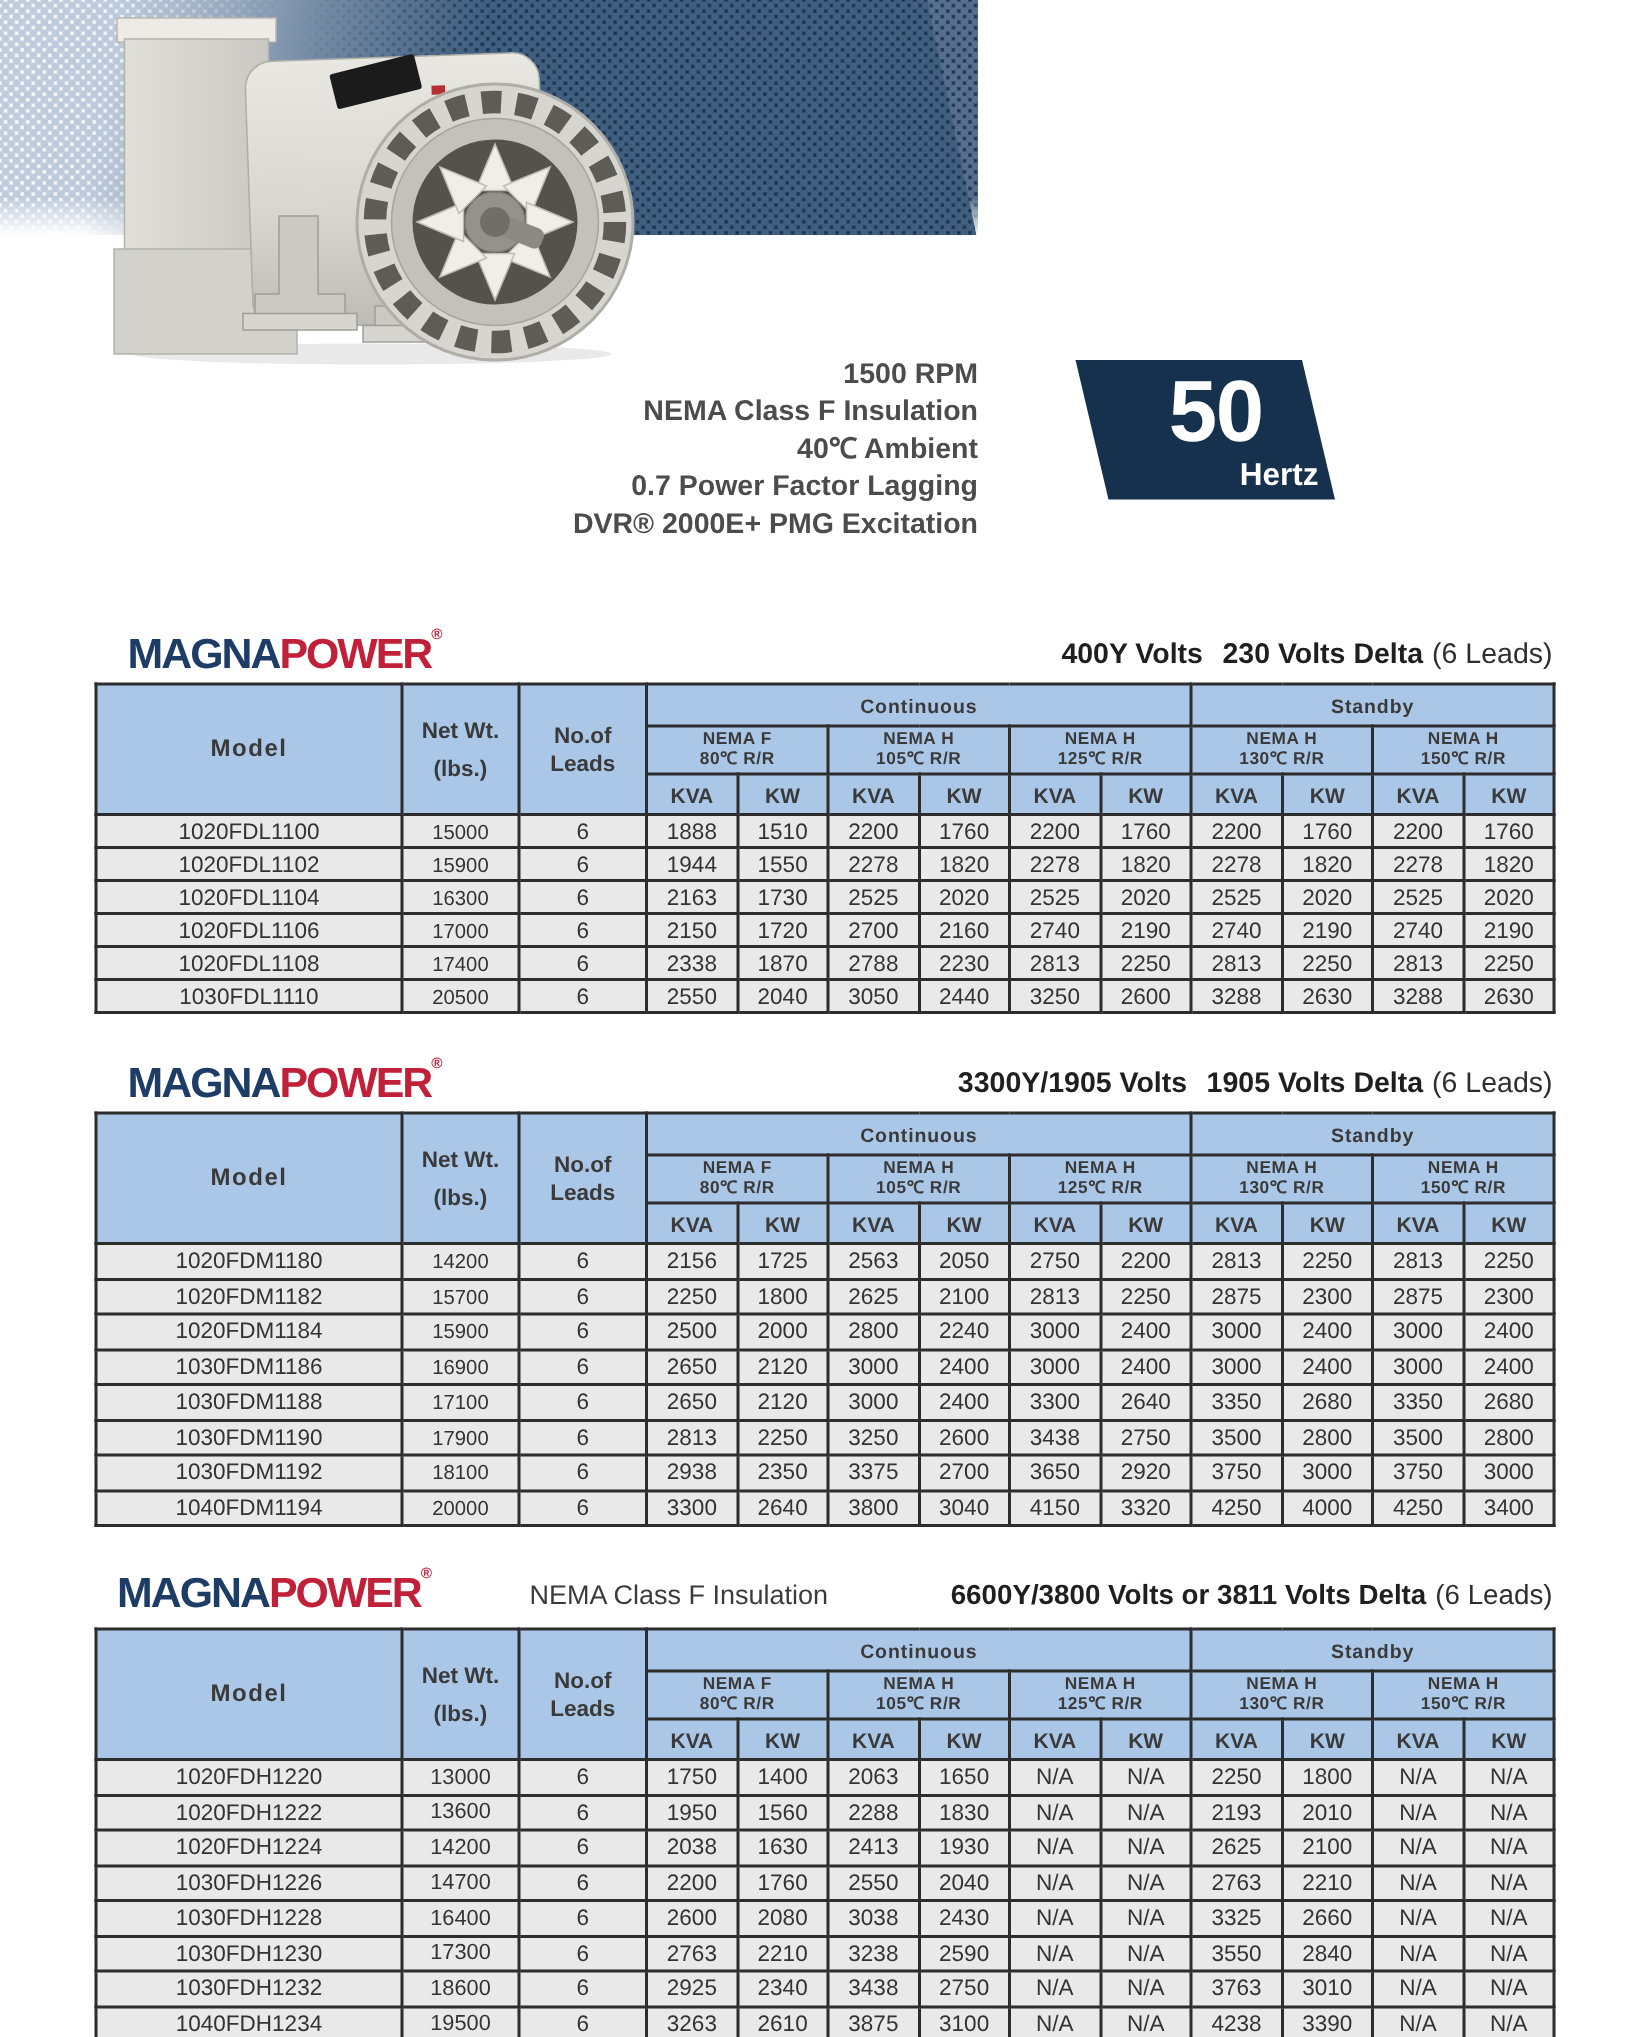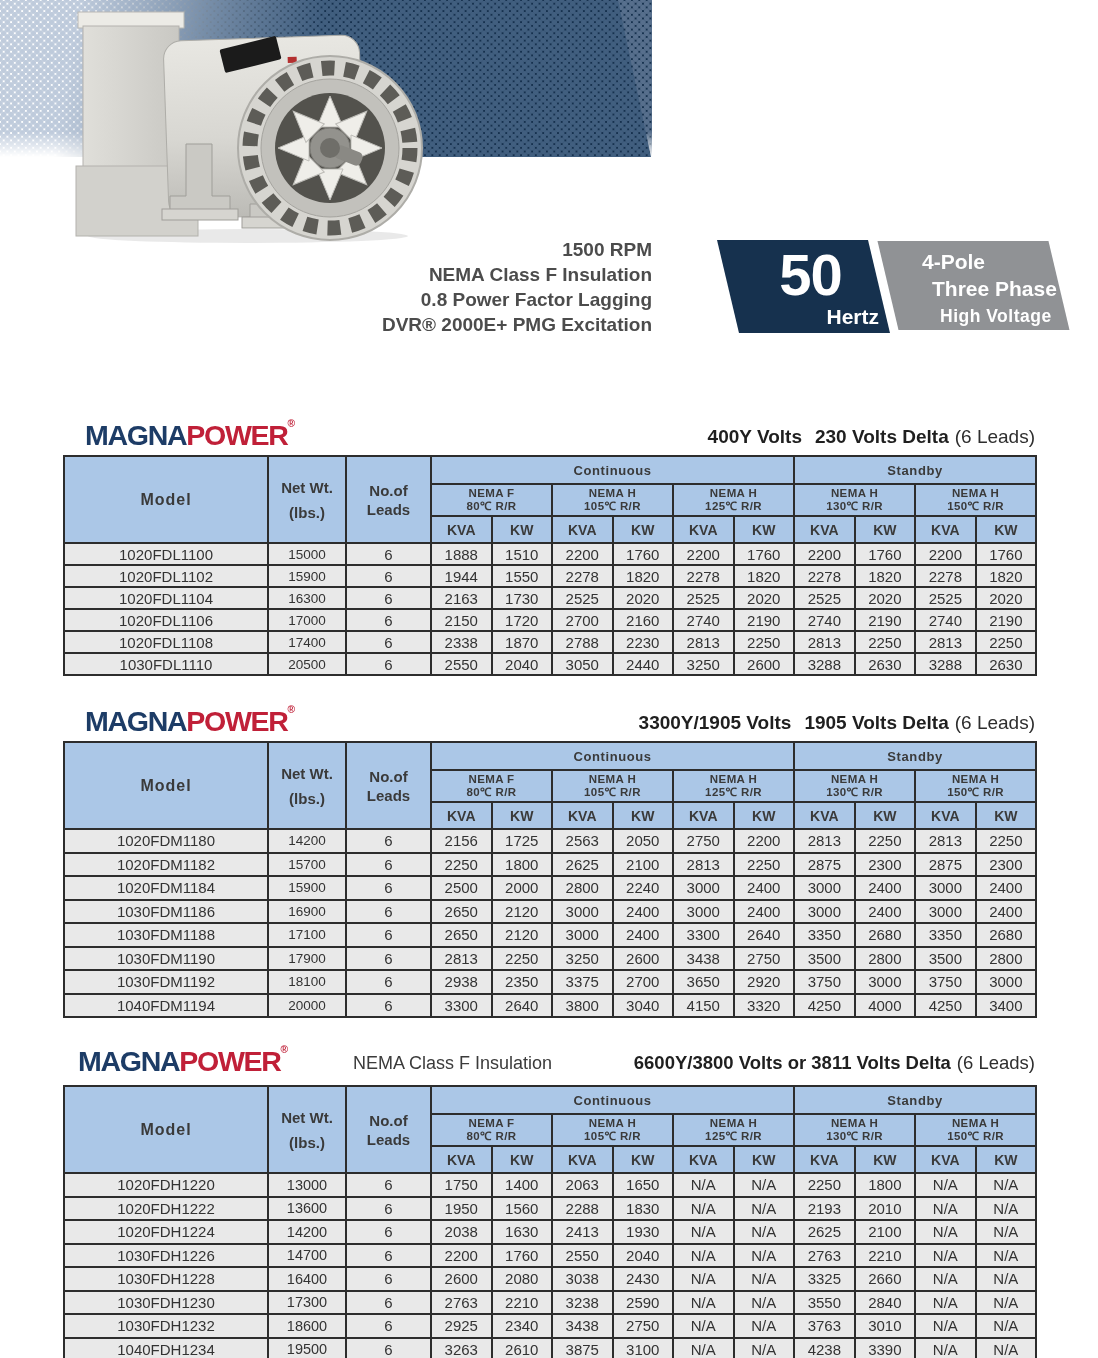--- a/index.html
+++ b/index.html
@@ -146,38 +146,32 @@
         <circle r="20" fill="#93928d" stroke="#7e7d78" stroke-width="1"></circle>
         <rect x="6" y="-7" width="28" height="14" rx="5" fill="#8a8984" transform="rotate(22)"></rect>
         <circle r="10" fill="#6f6e69"></circle>
       </g>
     </svg>
   </div>
 
   <div class="spec-block">
     <div>1500 RPM</div>
     <div>NEMA Class F Insulation</div>
-    <div>0.8 Power Factor Lagging</div>
+    <div>40℃ Ambient</div>
+    <div>0.7 Power Factor Lagging</div>
     <div>DVR® 2000E+ PMG Excitation</div>
   </div>
 
   <div class="badge badge-navy">
     <div class="badge-inner">
       <div class="hz-value">50</div>
       <div class="hz-unit">Hertz</div>
     </div>
   </div>
 
-  <div class="badge badge-gray">
-    <div class="badge-inner">
-      <div class="cls-line1">4-Pole</div>
-      <div class="cls-line2">Three Phase</div>
-      <div class="cls-line3">High Voltage</div>
-    </div>
-  </div>
 
   <section class="tbl-section s1">
     <div class="tbl-head">
       <div class="logo"><span class="magna">MAGNA</span><span class="power">POWER</span><span class="reg">®</span></div>
       <div class="tbl-title">
         <span class="title-a">400Y Volts</span><span class="title-b">230 Volts Delta</span><span class="title-suffix">(6 Leads)</span>
       </div>
     </div>
     <table>
       <colgroup>

